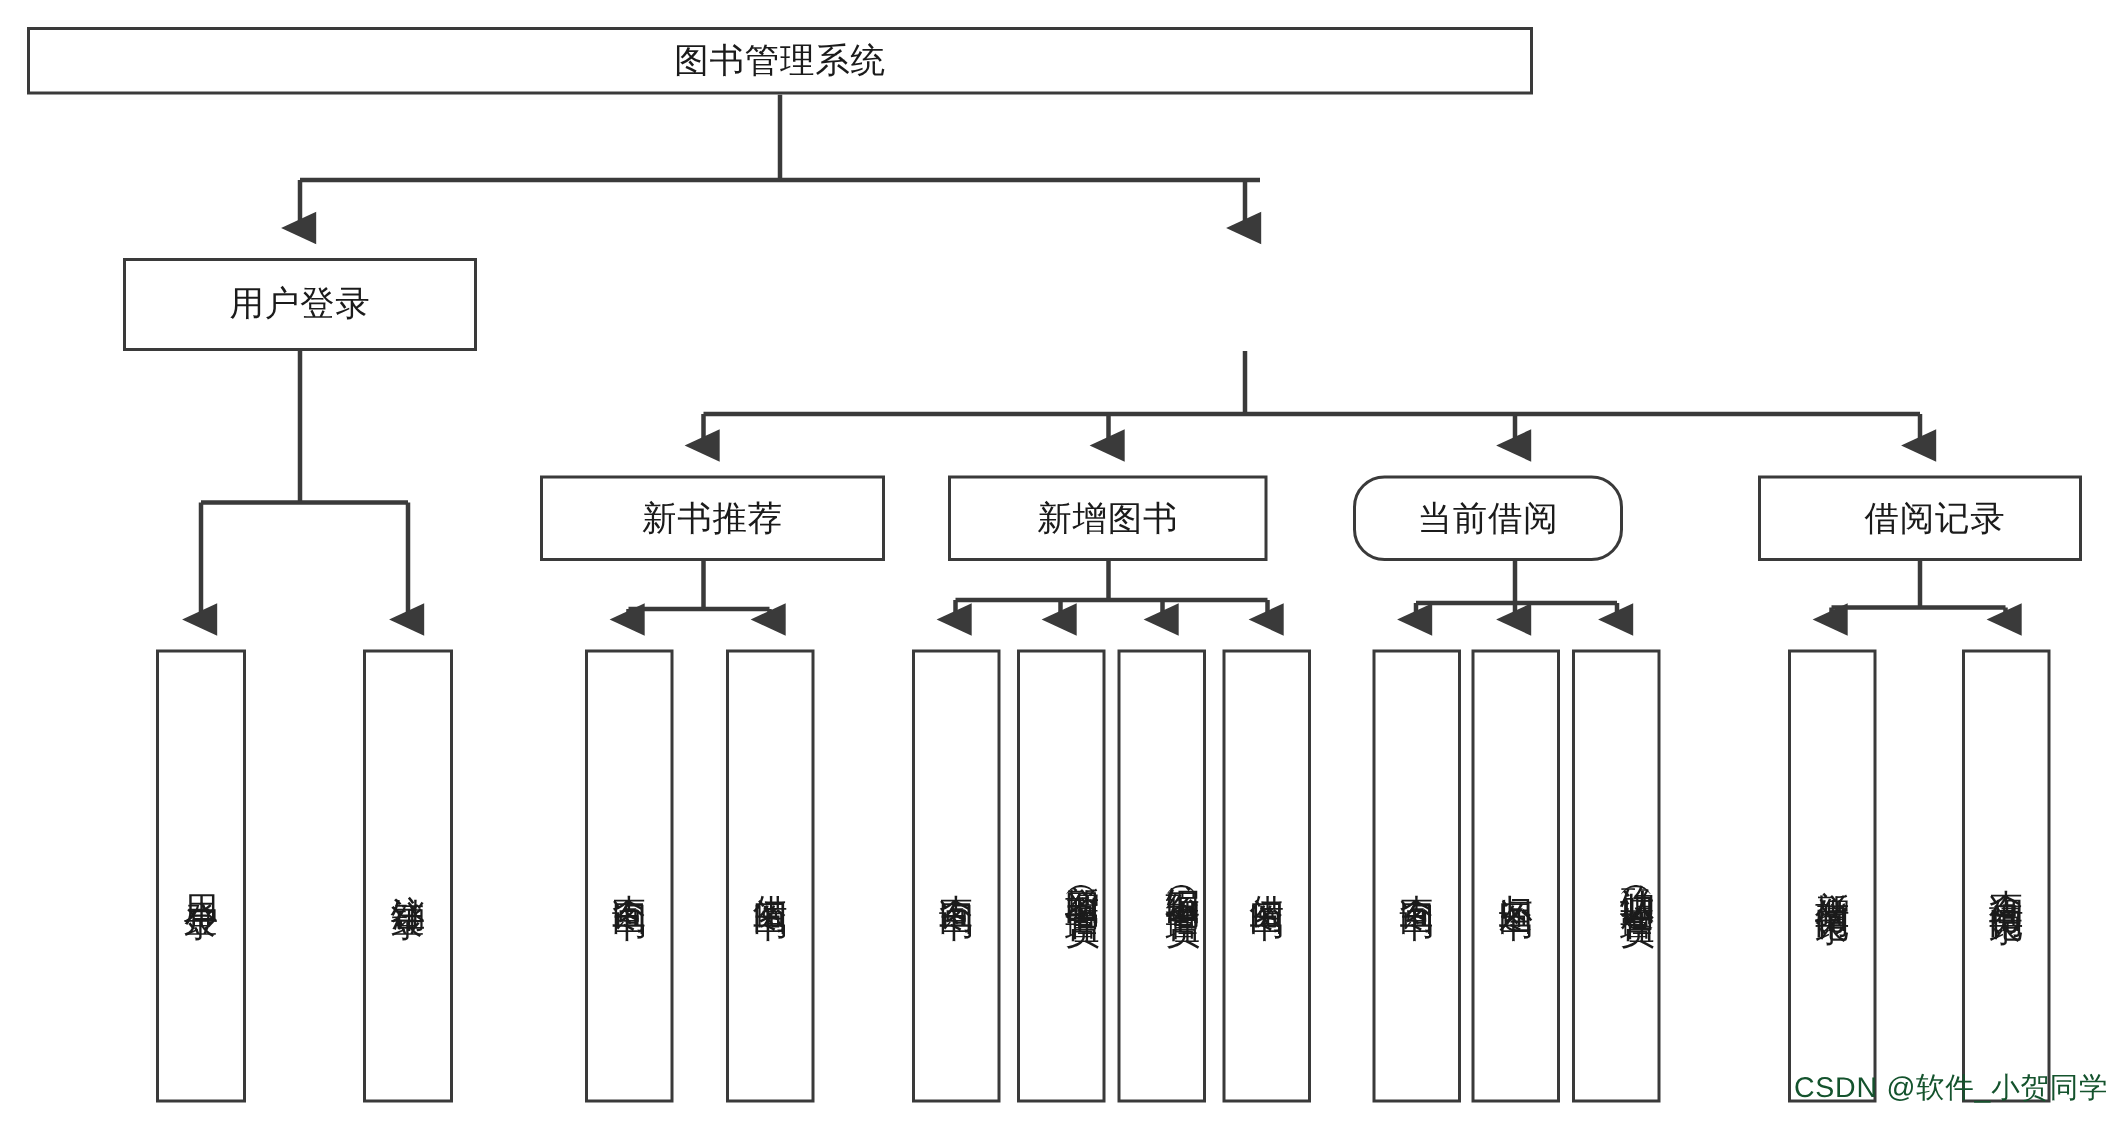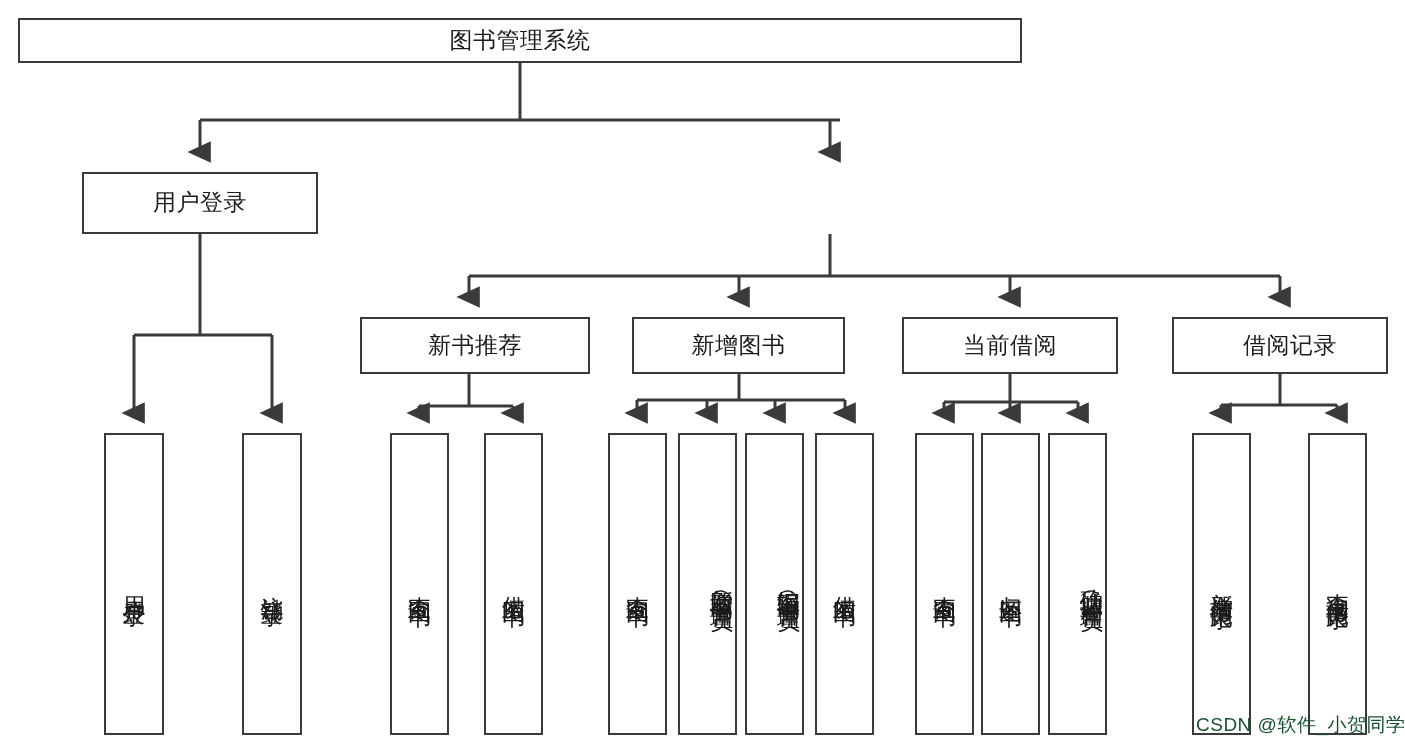--- a/index.html
+++ b/index.html
@@ -133,21 +133,21 @@
   <div class="node horizontal" style="left:82px; top:172px; width:236px; height:62px;">
     <span class="node-label">用户登录</span>
   </div>
 
   <div class="node horizontal" style="left:360px; top:317px; width:230px; height:57px;">
     <span class="node-label">新书推荐</span>
   </div>
   <div class="node horizontal" style="left:632px; top:317px; width:213px; height:57px;">
     <span class="node-label">新增图书</span>
   </div>
-  <div class="node horizontal" style="left:902px; top:317px; width:216px; height:57px;">
+  <div class="node horizontal" style="left:902px; top:317px; width:180px; height:57px;border-radius:21px;">
     <span class="node-label">当前借阅</span>
   </div>
   <div class="node horizontal" style="left:1172px; top:317px; width:216px; height:57px;padding-left:20px;">
     <span class="node-label">借阅记录</span>
   </div>
 
   <div class="node vertical" style="left:104px; top:433px; width:60px; height:302px; align-items:center;">
     <span class="node-label">用户登录</span>
   </div>
   <div class="node vertical" style="left:242px; top:433px; width:60px; height:302px; align-items:center;">

